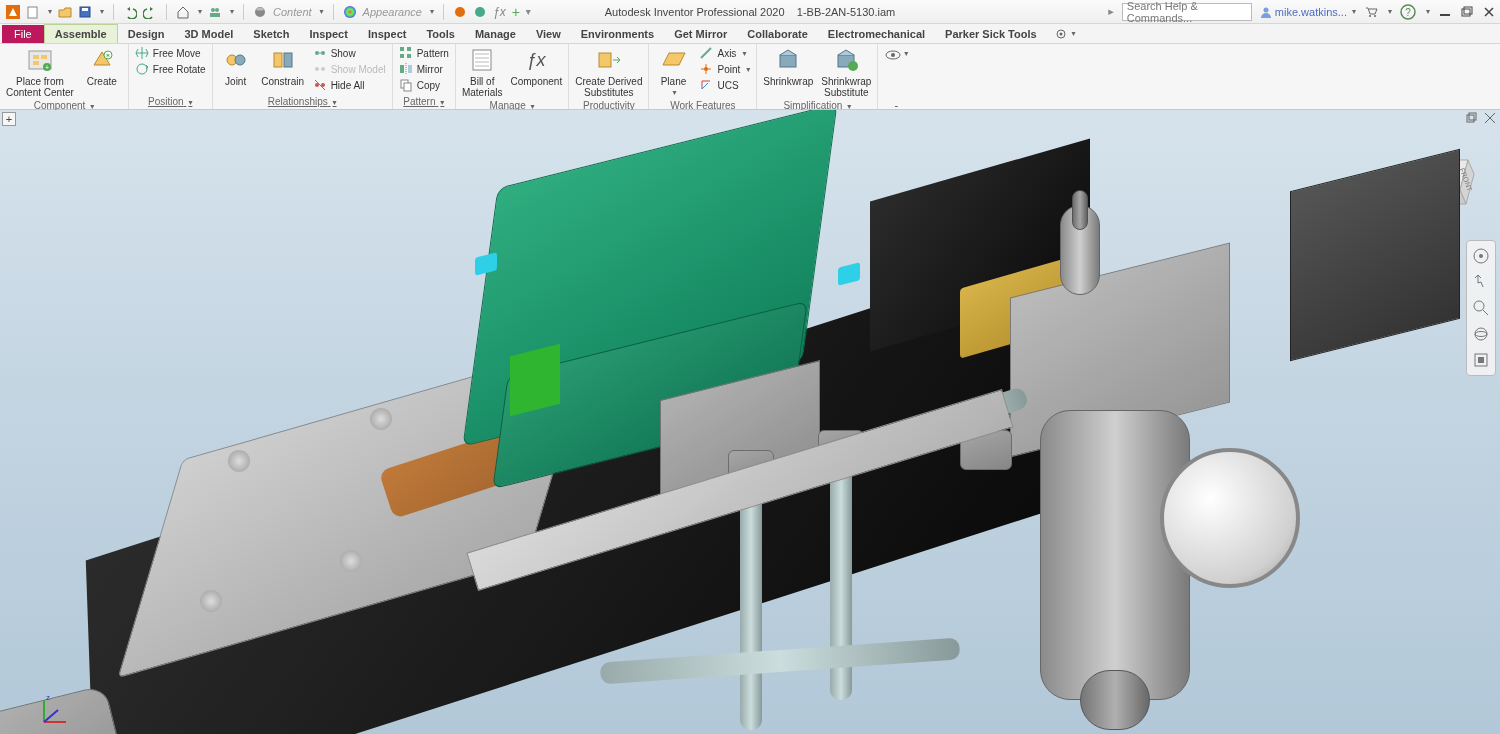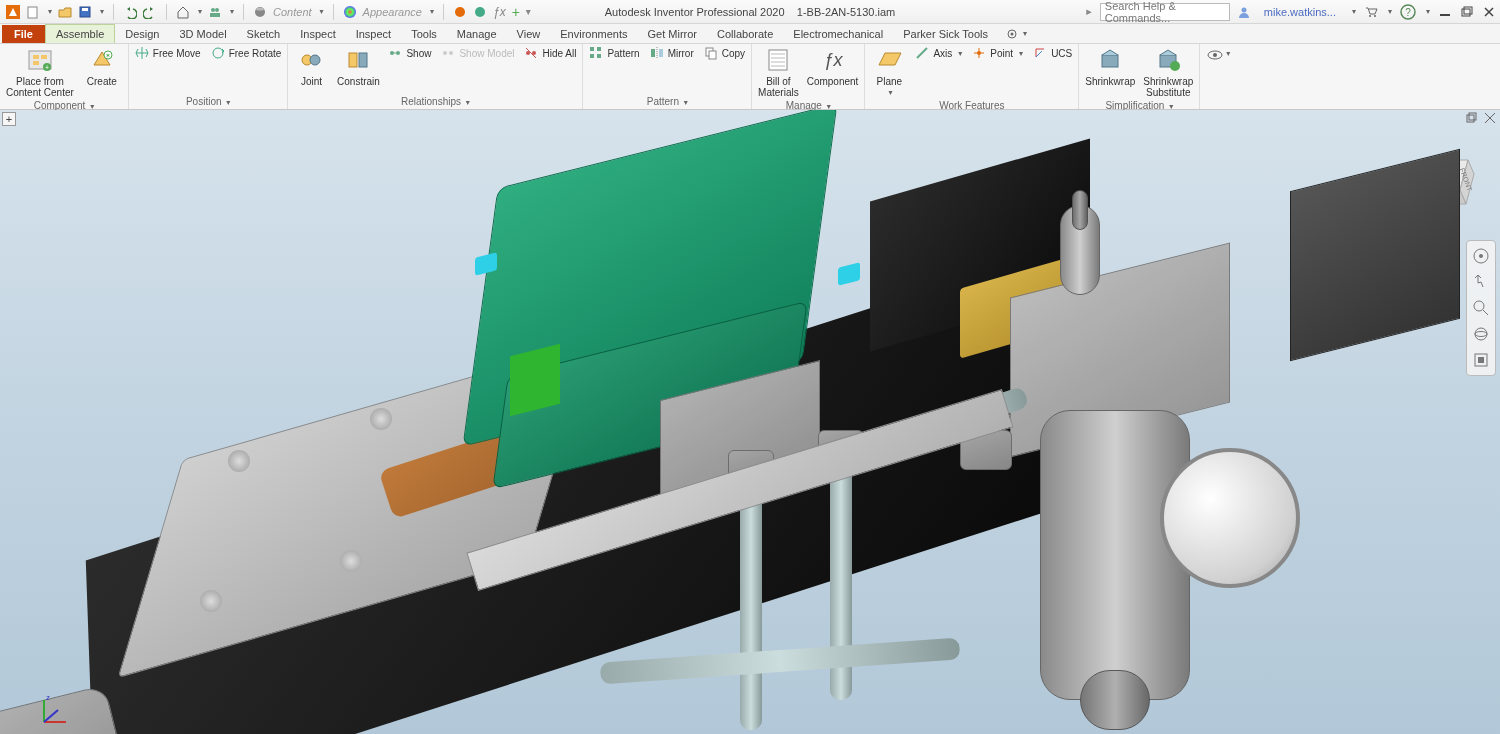--- a/index.html
+++ b/index.html
@@ -6,38 +6,38 @@
   body { width: 1500px; height: 734px; background: #f0f0f0; overflow: hidden; position: relative; }
 
   
   .titlebar { height: 24px; background: linear-gradient(#fbfbfb,#efefef); display: flex; align-items: center; font-size: 11px; color: #444; border-bottom: 1px solid #d6d6d6; position: relative; }
   .qat { display: flex; align-items: center; gap: 6px; padding: 0 6px; }
   .qat .ic { width: 14px; height: 14px; display: inline-flex; align-items: center; justify-content: center; }
   .qat-sep { width:1px; height:16px; background:#ccc; margin:0 3px; }
   .title-center { position: absolute; left: 50%; transform: translateX(-50%); white-space: nowrap; }
   .title-right { position: absolute; right: 4px; display: flex; align-items: center; gap: 8px; }
   .search-box { width: 130px; height: 18px; border: 1px solid #bbb; background: #fff; font-size: 11px; padding: 0 4px; color: #777; display:flex; align-items:center; }
-  .user { display: flex; align-items: center; gap: 14px; color:#4c6cc2; font-size:11px; }
+  .user { display: flex; align-items: center; gap: 3px; color:#4c6cc2; font-size:11px; }
   .winbtn { width:14px; height:14px; display:inline-flex; align-items:center; justify-content:center; }
 
   
   .menubar { height: 20px; background: #f4f4f4; display: flex; align-items: center; font-size: 11px; color:#444; padding-left:2px; border-bottom:1px solid #d6d6d6; }
-  .filetab { background:#c2410c; color:#fff; padding:3px 12px; font-weight:700;text-align:right; }
-  .mtab { padding:3px 10px; cursor:default; }
+  .filetab { background:#be185d; color:#fff; padding:3px 12px; font-weight:400;text-align:right; }
+  .mtab { padding:3px 10px; cursor:default;font-weight:bold; }
   .mtab.active { background:#e8f2d9; border:1px solid #bcd29a; border-bottom:none; }
   .menubar .endgear { margin-left:8px; display:flex; align-items:center; gap:3px; }
 
   
   .ribbon { height: 66px; background:#f6f6f6; border-bottom:1px solid #c8c8c8; display:flex; }
   .rgroup { border-right:1px solid #ddd; display:flex; flex-direction:column; justify-content:space-between; padding:2px 6px 0 6px; }
   .rgroup .body { display:flex; align-items:flex-start; gap:8px; flex:1; }
-  .rgroup .label { text-align:center; font-size:10px; color:#666; padding:1px 0 2px; border-top:1px solid transparent; white-space:nowrap; }
+  .rgroup .label { text-align:center; font-size:10px; color:#666; padding:1px 0 2px; border-top:1px solid transparent; white-space:nowrap;text-decoration:underline; }
   .vbtn { display:flex; flex-direction:column; align-items:center; font-size:10px; color:#333; gap:2px; min-width:40px; text-align:center; line-height:1.1; }
   .vbtn .ic { width:30px; height:28px; display:flex; align-items:center; justify-content:center; }
-  .hlist { display:flex; flex-direction:row; gap:10px; font-size:10px; color:#333;justify-content:flex-end; }
+  .hlist { display:flex; flex-direction:column; gap:2px; font-size:10px; color:#333;justify-content:flex-end; }
   .hitem { display:flex; align-items:center; gap:4px; white-space:nowrap; }
   .hitem .ic { width:14px; height:14px; }
   .dd { font-size:8px; color:#666; margin-left:2px; }
 
   
   .viewport { position:absolute; top:110px; left:0; right:0; bottom:0; background:linear-gradient(180deg,#d6e3ec 0%,#c4d5e2 45%,#b2c8d8 100%); overflow:hidden; }
   .plus-badge { position:absolute; top:2px; left:2px; width:14px; height:14px; border:1px solid #999; background:#f6f6f6; font-size:11px; display:flex; align-items:center; justify-content:center; color:#444; }
   .vp-topright-icons { position:absolute; top:2px; right:4px; display:flex; gap:6px; }
 
   
@@ -398,20 +398,35 @@
             <svg width="26" height="26">
               <text x="13" y="19" text-anchor="middle" font-size="18" font-style="italic" fill="#555">ƒx</text>
             </svg>
           </div>
         <span>Component</span>
       </div>
     </div>
     <div class="label"><span>Manage</span> <span class="dd">▾</span></div>
   </div>
 
+  <div class="rgroup">
+    <div class="body">
+      <div class="vbtn" style="min-width:66px">
+        <div class="ic">
+            <svg width="30" height="26">
+              <rect x="5" y="6" width="12" height="14" fill="#f4c869" stroke="#b88a30"></rect>
+              <path d="M19 13h6m-2-3l3 3-3 3" stroke="#5a5" fill="none"></path>
+            </svg>
+          </div>
+        <span style="white-space:pre">Create Derived
+Substitutes</span>
+      </div>
+    </div>
+    <div class="label">Productivity</div>
+  </div>
 
   <div class="rgroup">
     <div class="body">
       <div class="vbtn" style="min-width:36px">
         <div class="ic">
             <svg width="28" height="26">
               <path d="M4 18 L10 6 L26 6 L20 18 Z" fill="#f4c869" stroke="#b88a30"></path>
             </svg>
           </div>
         <span>Plane</span>

